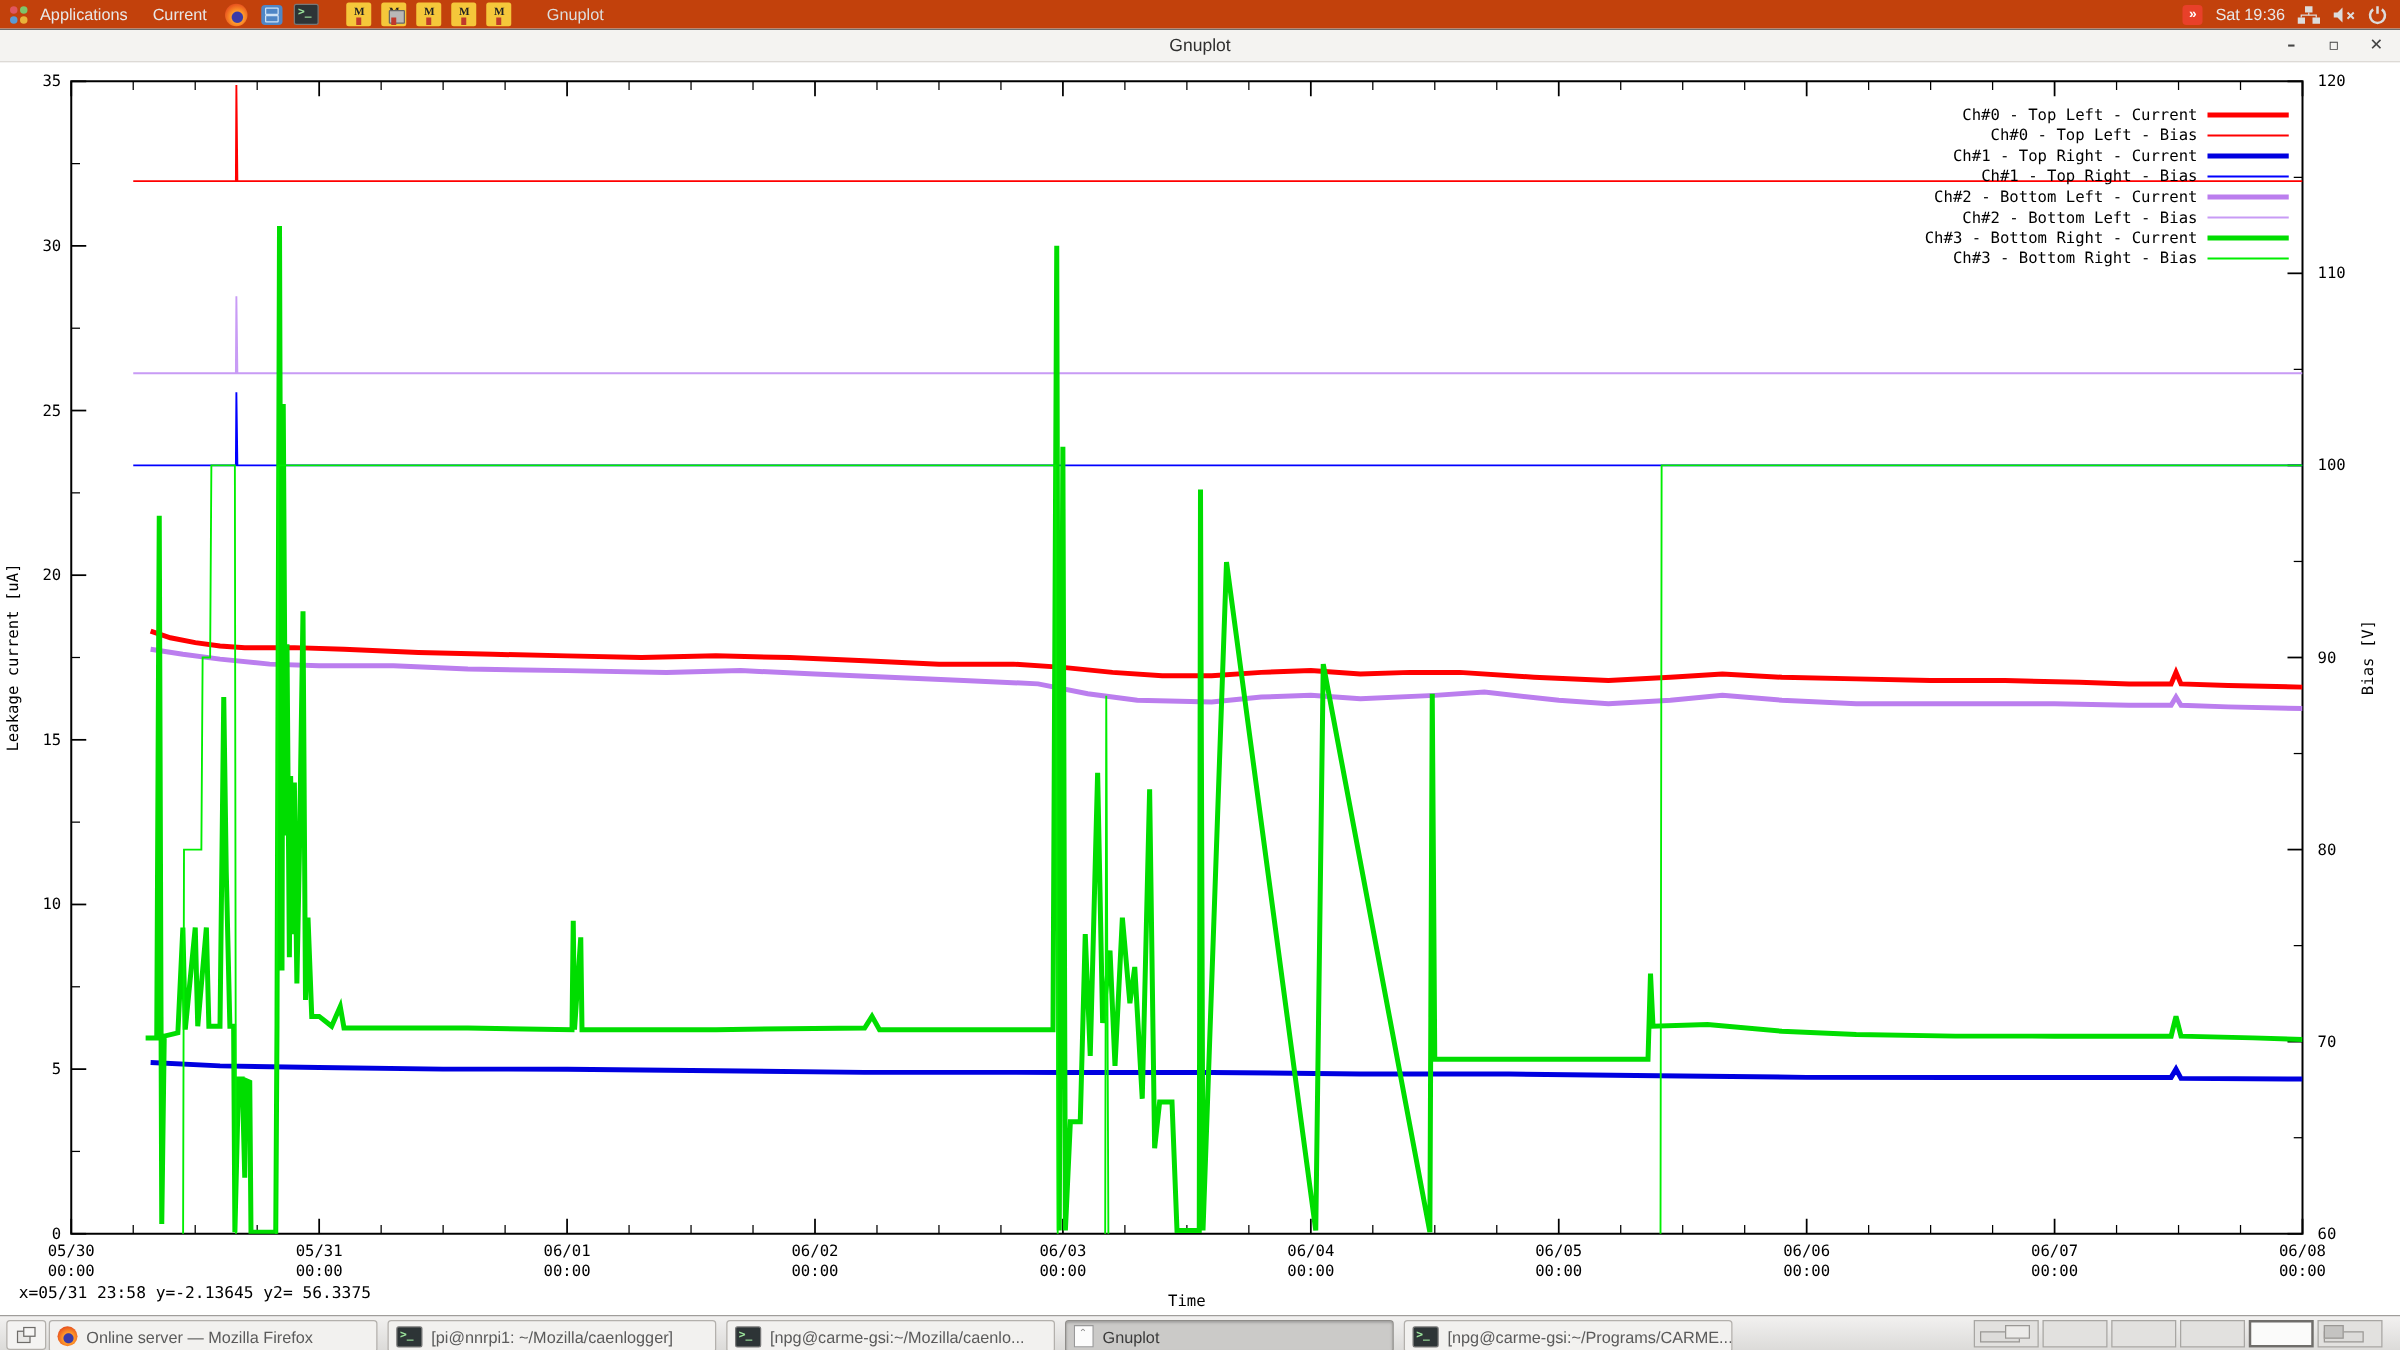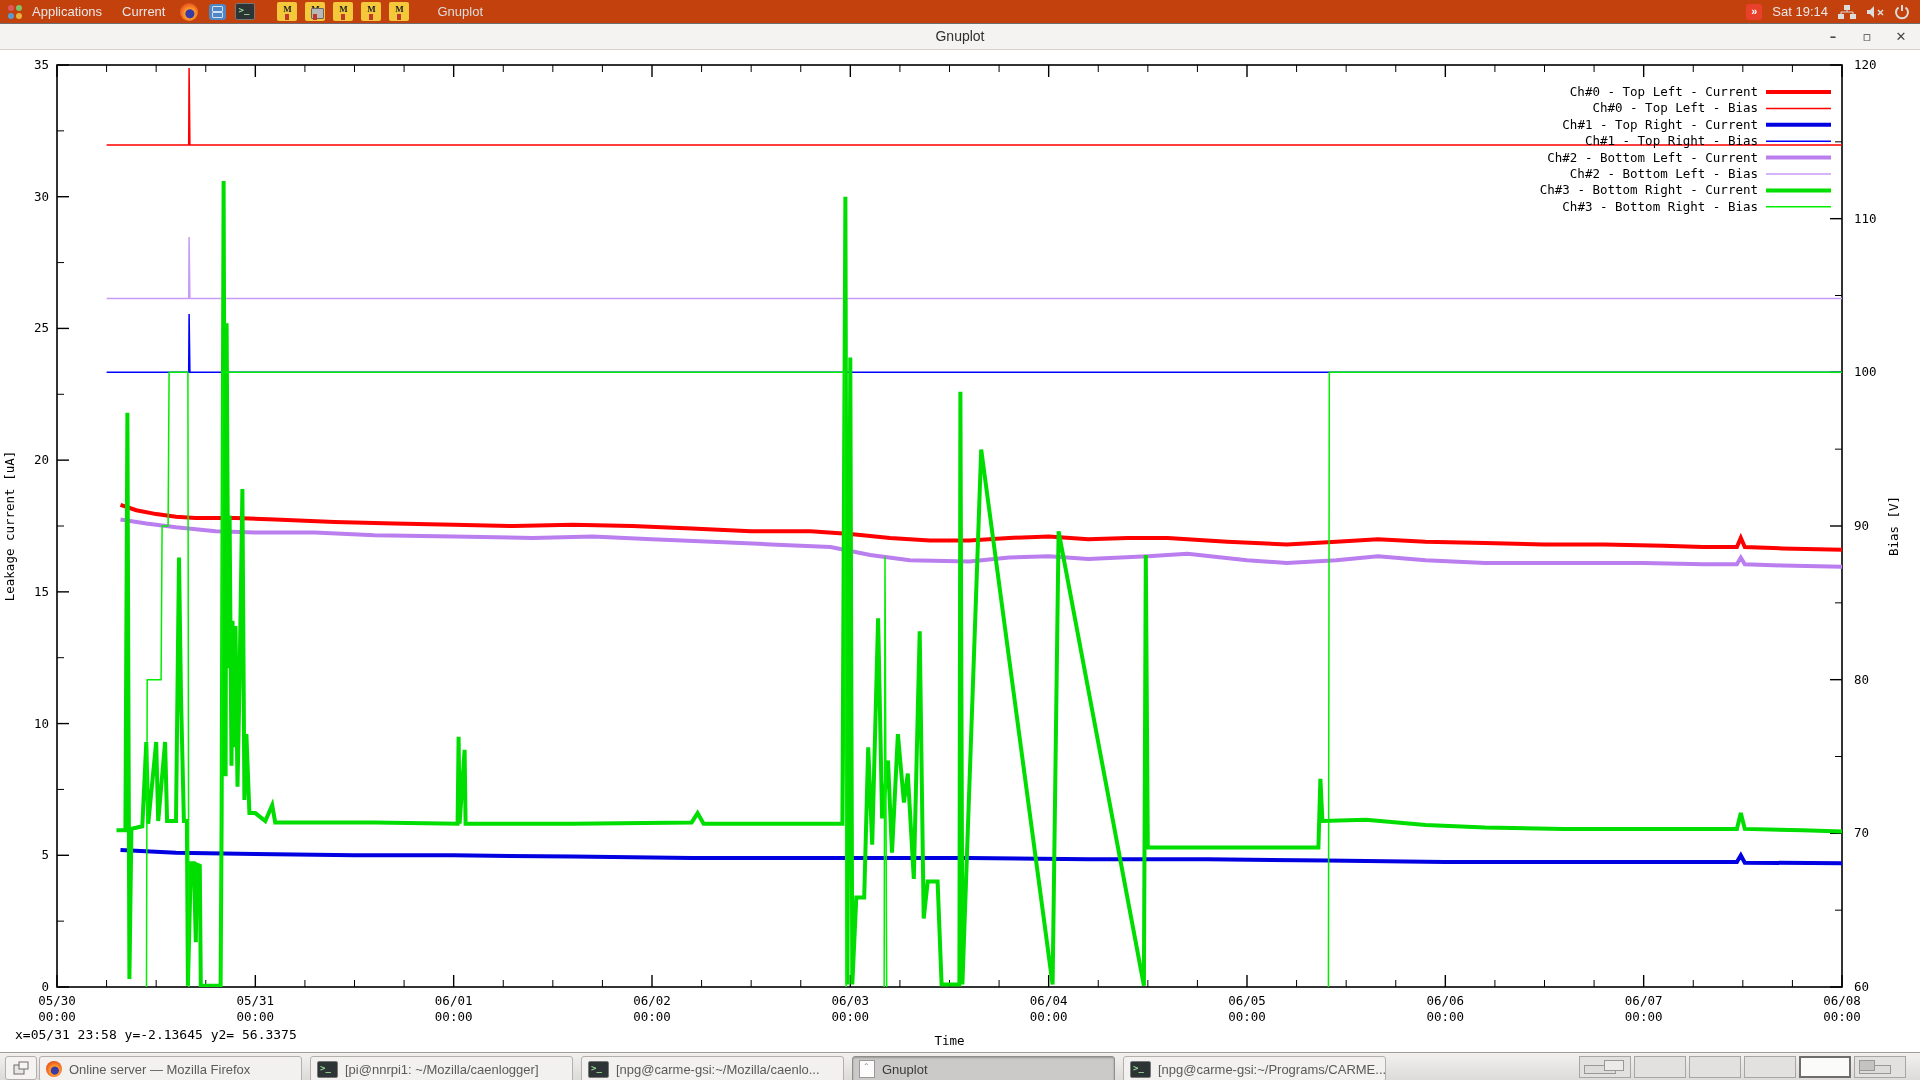--- a/index.html
+++ b/index.html
@@ -92,21 +92,21 @@
     </span>
   <span class="launcher">
       <span class="midas-icon">M</span>
     </span>
   <span class="launcher">
       <span class="midas-icon">M</span>
     </span>
   <span id="panel-window-label">Gnuplot</span>
   <div id="panel-right">
     <span class="notif-icon">»</span>
-    <span>Sat 19:14</span>
+    <span>Sat 19:36</span>
     <svg width="18" height="16">
         <g fill="#dcdcdc">
           <rect x="6" y="1" width="6" height="5"></rect>
           <rect x="0" y="10" width="6" height="5"></rect>
           <rect x="12" y="10" width="6" height="5"></rect>
         </g>
         <path d="M9 6v2M3 10V8h12v2" stroke="#dcdcdc" fill="none"></path>
       </svg>
     <svg width="18" height="16">
         <path d="M1 6h3l4-4v12l-4-4H1z" fill="#dcdcdc"></path>

